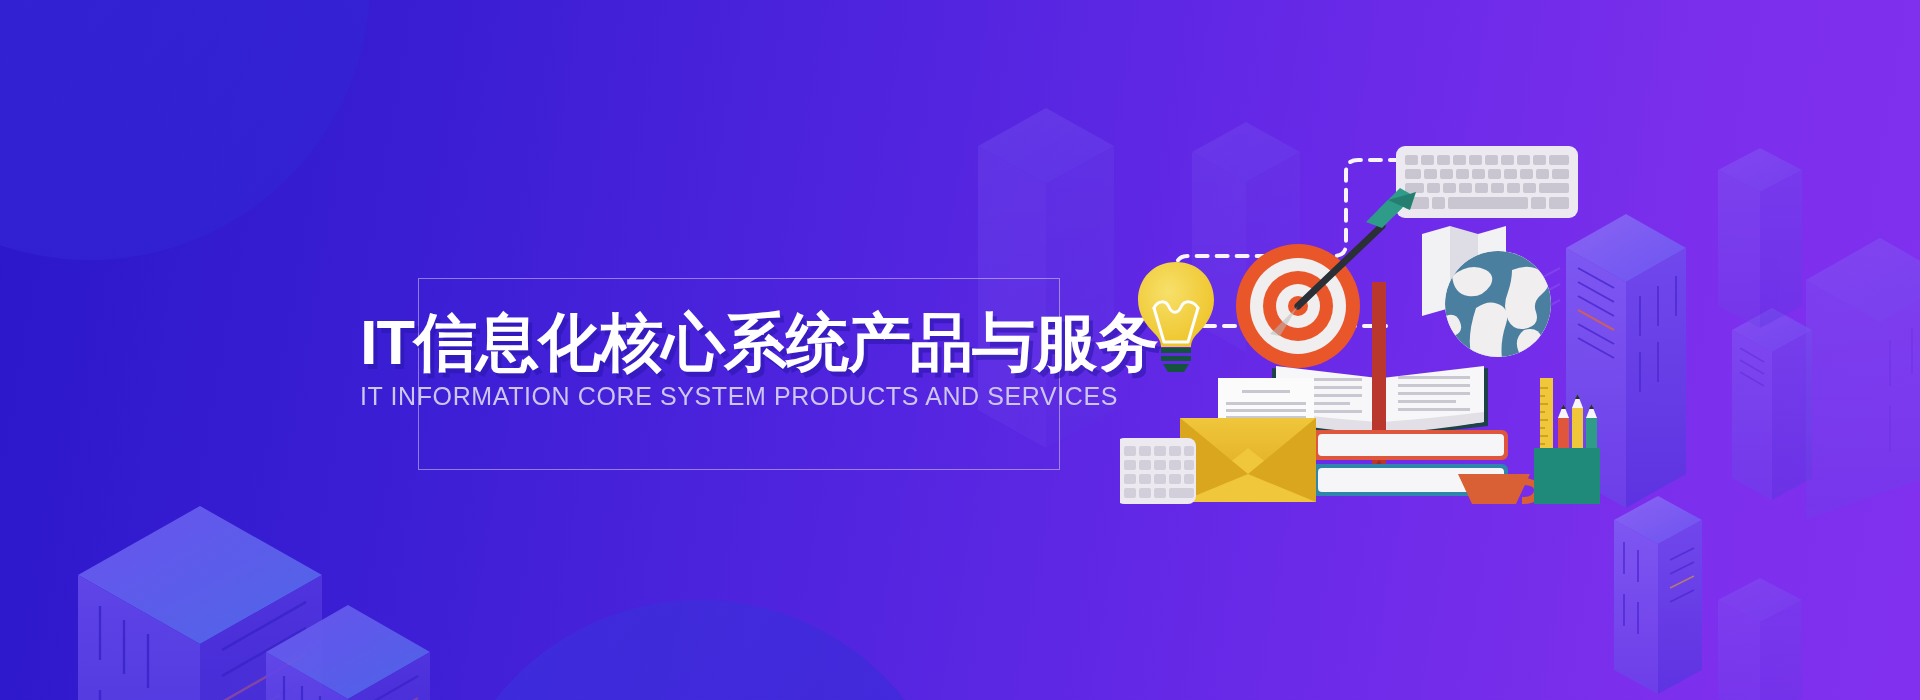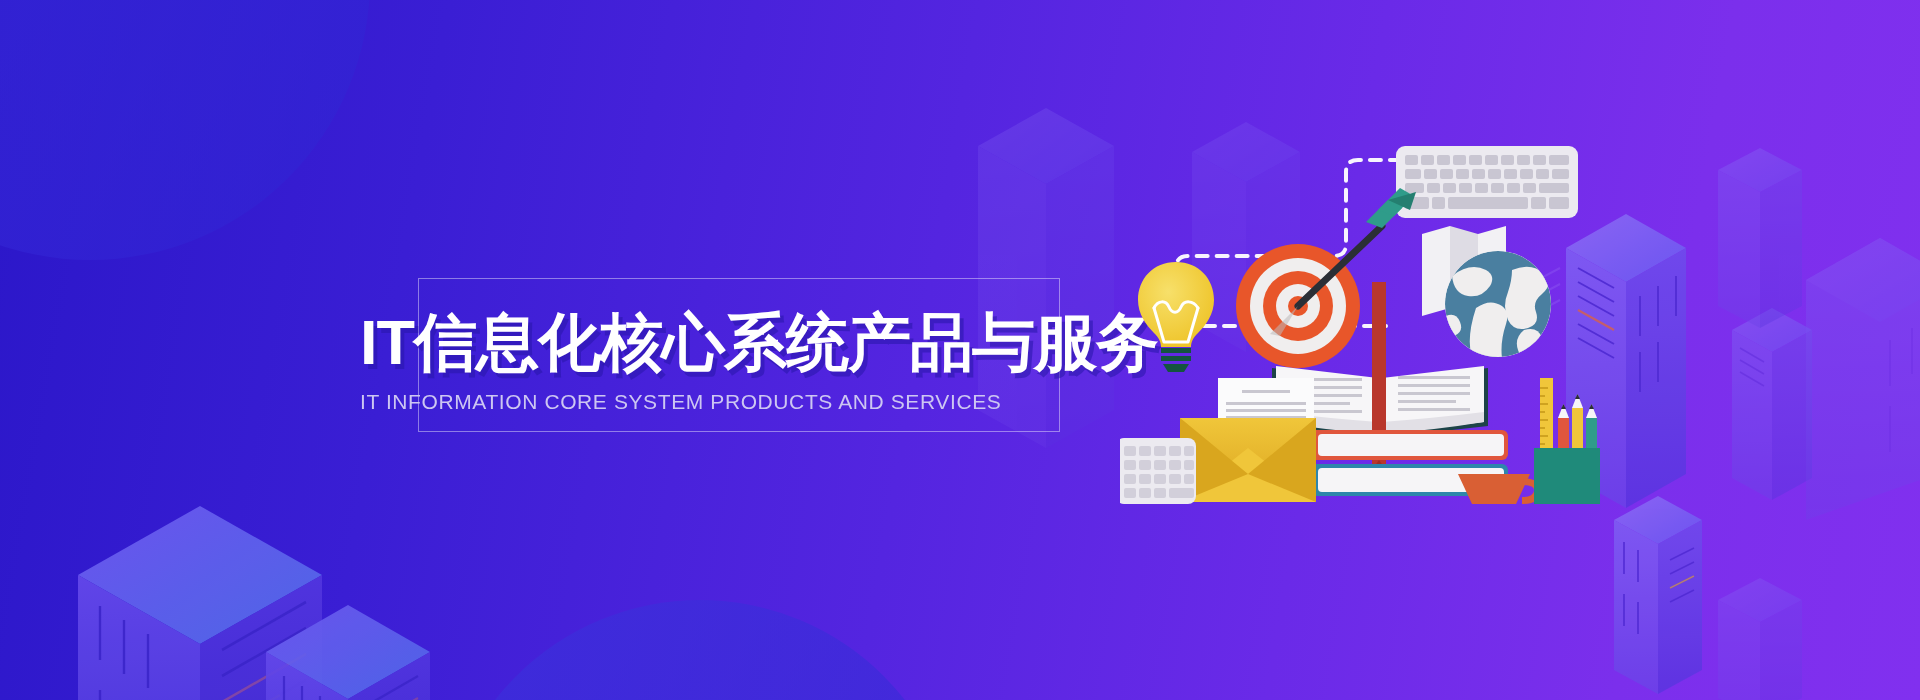--- a/index.html
+++ b/index.html
@@ -23,37 +23,37 @@
   .circle-bl {
     position:absolute; left:440px; top:600px;
     width:520px; height:520px; border-radius:50%;
     background:linear-gradient(135deg,#3b33dd 0%,#3126d2 100%);
     opacity:.6;
   }
 
   
   #text-block {
     position:absolute; left:418px; top:278px;
-    width:642px; height:154px;
+    width:642px; height:192px;
   }
   #frame-box {
     position:absolute; inset:0;
     border:1px solid rgba(255,255,255,.42);
   }
   #title {
     position:absolute; left:-58px; top:22px;
     font-size:63px; font-weight:bold;
     color:#ffffff;
     letter-spacing:-1px;
     white-space:nowrap;
     text-shadow:4px 5px 0 rgba(40,22,170,.55);
   }
   #subtitle {
-    position:absolute; left:-58px; top:112px;
-    font-size:21px;
+    position:absolute; left:-58px; top:104px;
+    font-size:25px;
     color:#cdc6f2;
     letter-spacing:.6px;
     white-space:nowrap;
   }
 
   
   #illustration {
     position:absolute; left:1120px; top:130px;
     width:480px; height:440px;
   }

